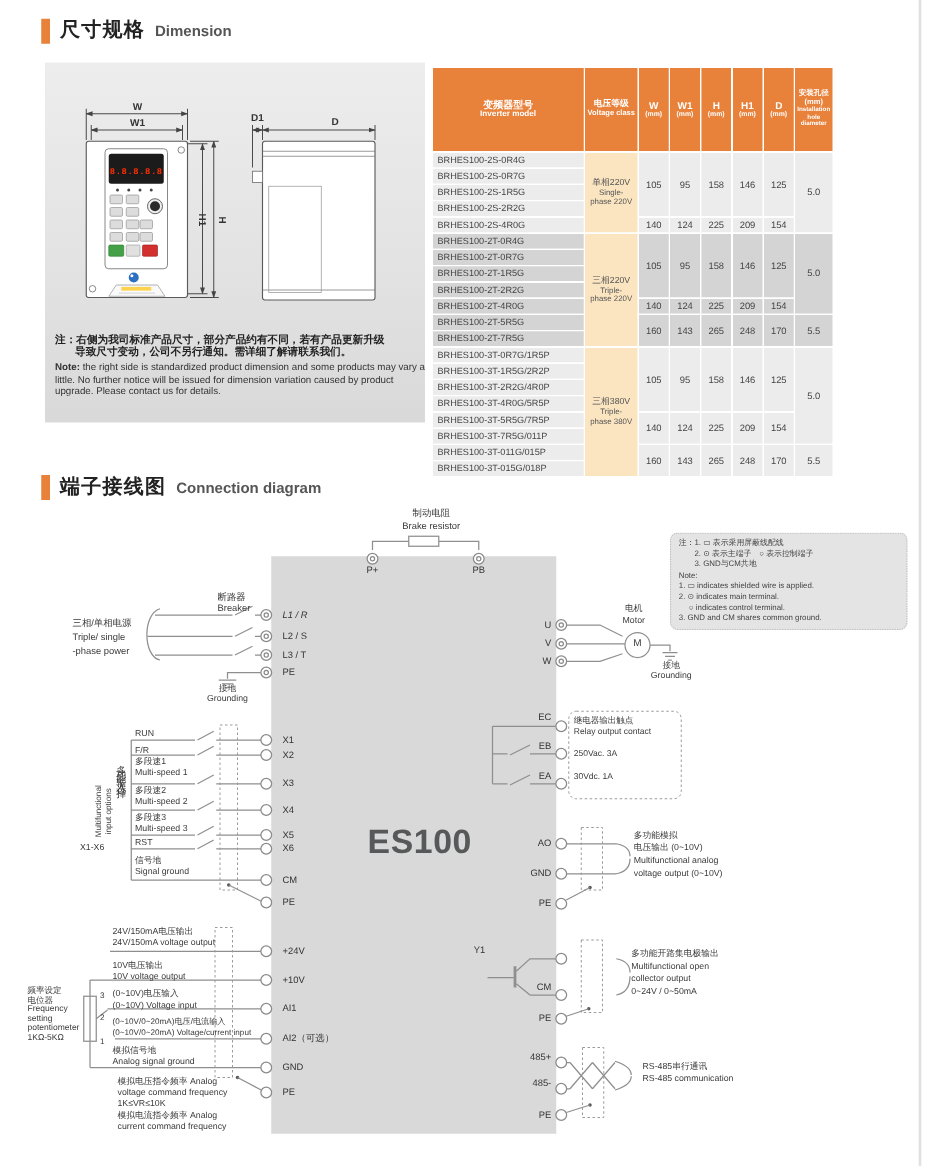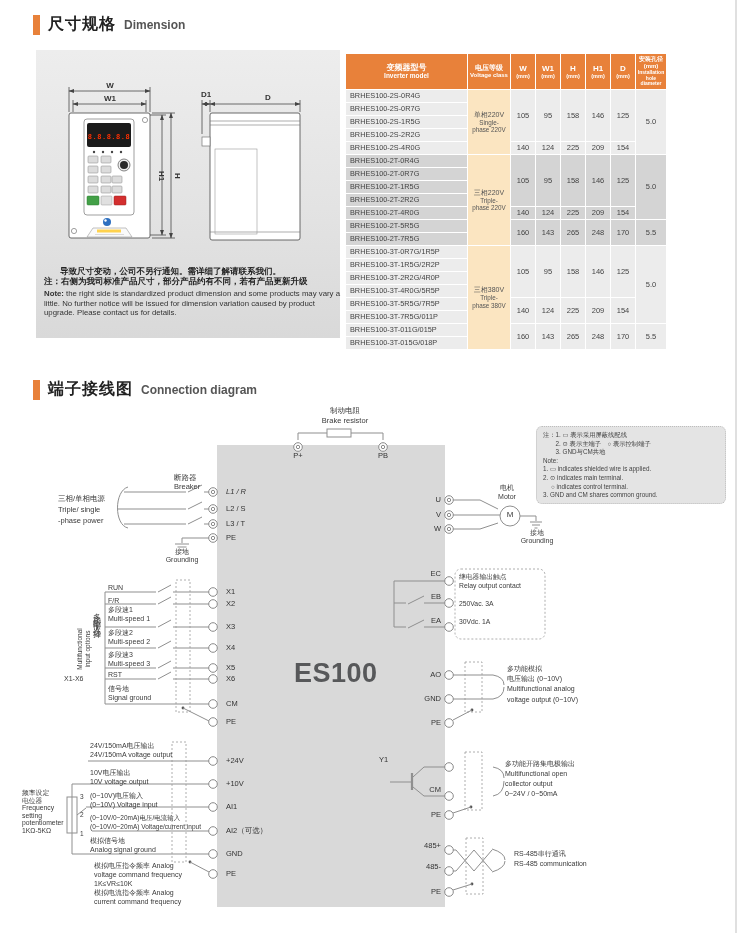--- a/index.html
+++ b/index.html
@@ -23,21 +23,21 @@
            background-image:repeating-linear-gradient(to bottom,#b5b5b5 0 1px,transparent 1px 6px)}
   
   #dim-note{position:absolute;left:44px;top:266px;width:298px}
   #dim-note .zh{font-size:8.5px;font-weight:bold;color:#222;line-height:10px;white-space:pre-line}
   #dim-note .zh2{padding-left:16px}
   #dim-note .en{margin-top:3px;font-size:7.8px;line-height:9.5px;color:#333}
   .b{font-weight:bold}
   
   #dim-table{position:absolute;left:345px;top:53px;border-collapse:collapse;table-layout:fixed}
   #dim-table th,#dim-table td{border:1px solid #fff;padding:0;overflow:hidden}
-  #dim-table th{background:#E8813A;color:#fff;vertical-align:middle;padding:2px 0}
+  #dim-table th{background:#E8813A;color:#fff;vertical-align:middle;padding:18px 0}
   .th-model{width:121px}.th-volt{width:42px}.th-num{width:24px}.th-hole{width:30px}
   .hz{font-size:8px;font-weight:bold;line-height:9px}
   .he{font-size:6.5px;font-weight:bold;line-height:8px}
   .he2{font-size:6px;font-weight:bold;line-height:7px}
   .hw{font-size:8px;font-weight:bold;line-height:9px}
   .hmm{font-size:5.5px;line-height:6px}
   .hz2{font-size:6px;font-weight:bold;line-height:7px}
   .he3{font-size:5px;line-height:5.5px}
   #dim-table td{height:12px;font-size:7.5px;color:#444;text-align:center}
   #dim-table td.model{text-align:left;padding-left:4px;font-size:7.3px}
@@ -86,22 +86,22 @@
   <span class="sec-en">Dimension</span>
 </div>
 
 <div id="dim-panel"></div>
 <div class="finstrip" style="left:69px;top:114px"></div>
 <div class="finstrip" style="left:143px;top:114px"></div>
 <div id="vents"></div>
 <div id="sticker"></div>
 
 <div id="dim-note">
+  <div class="zh">注：右侧为我司标准产品尺寸，部分产品约有不同，若有产品更新升级</div>
   <div class="zh zh2">导致尺寸变动，公司不另行通知。需详细了解请联系我们。</div>
-  <div class="zh">注：右侧为我司标准产品尺寸，部分产品约有不同，若有产品更新升级</div>
   <div class="en"><span class="b">Note:</span><span> the right side is standardized product dimension and some products may vary a little. No further notice will be issued for dimension variation caused by product upgrade. Please contact us for details.</span></div>
 </div>
 
 <table id="dim-table">
   <thead>
     <tr>
       <th class="th-model">
         <div class="hz">变频器型号</div>
         <div class="he">Inverter model</div>
       </th>

